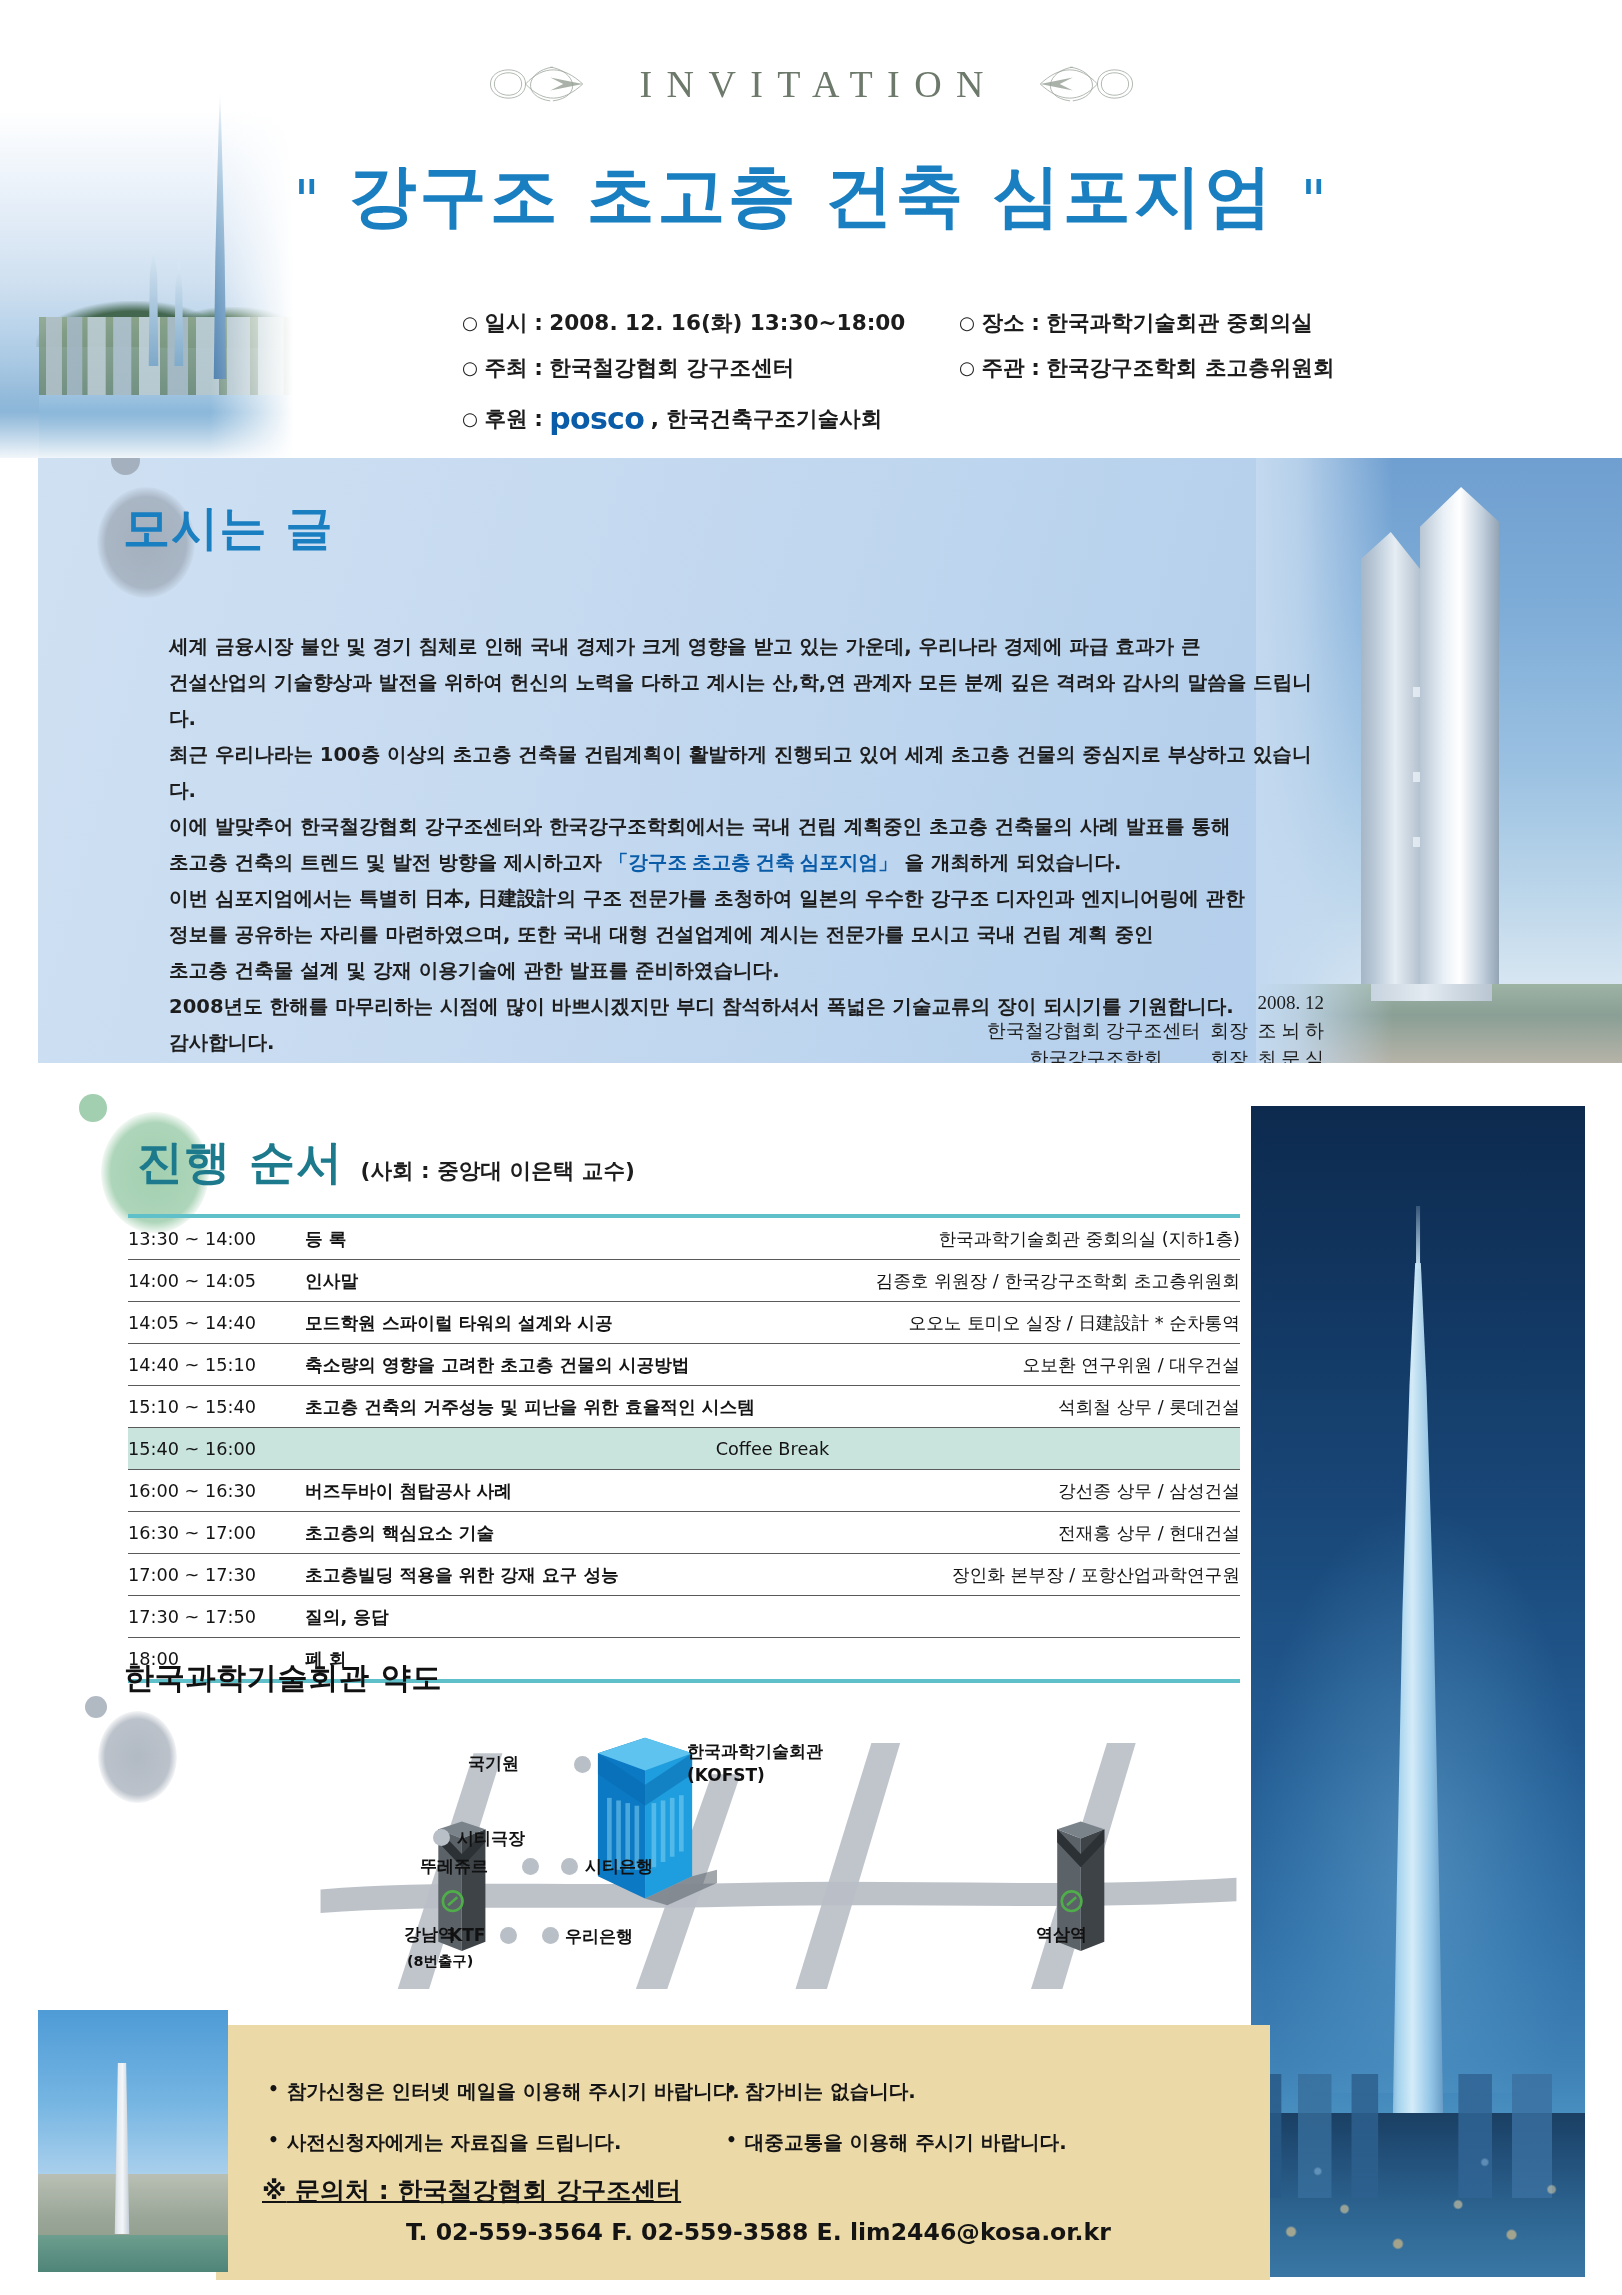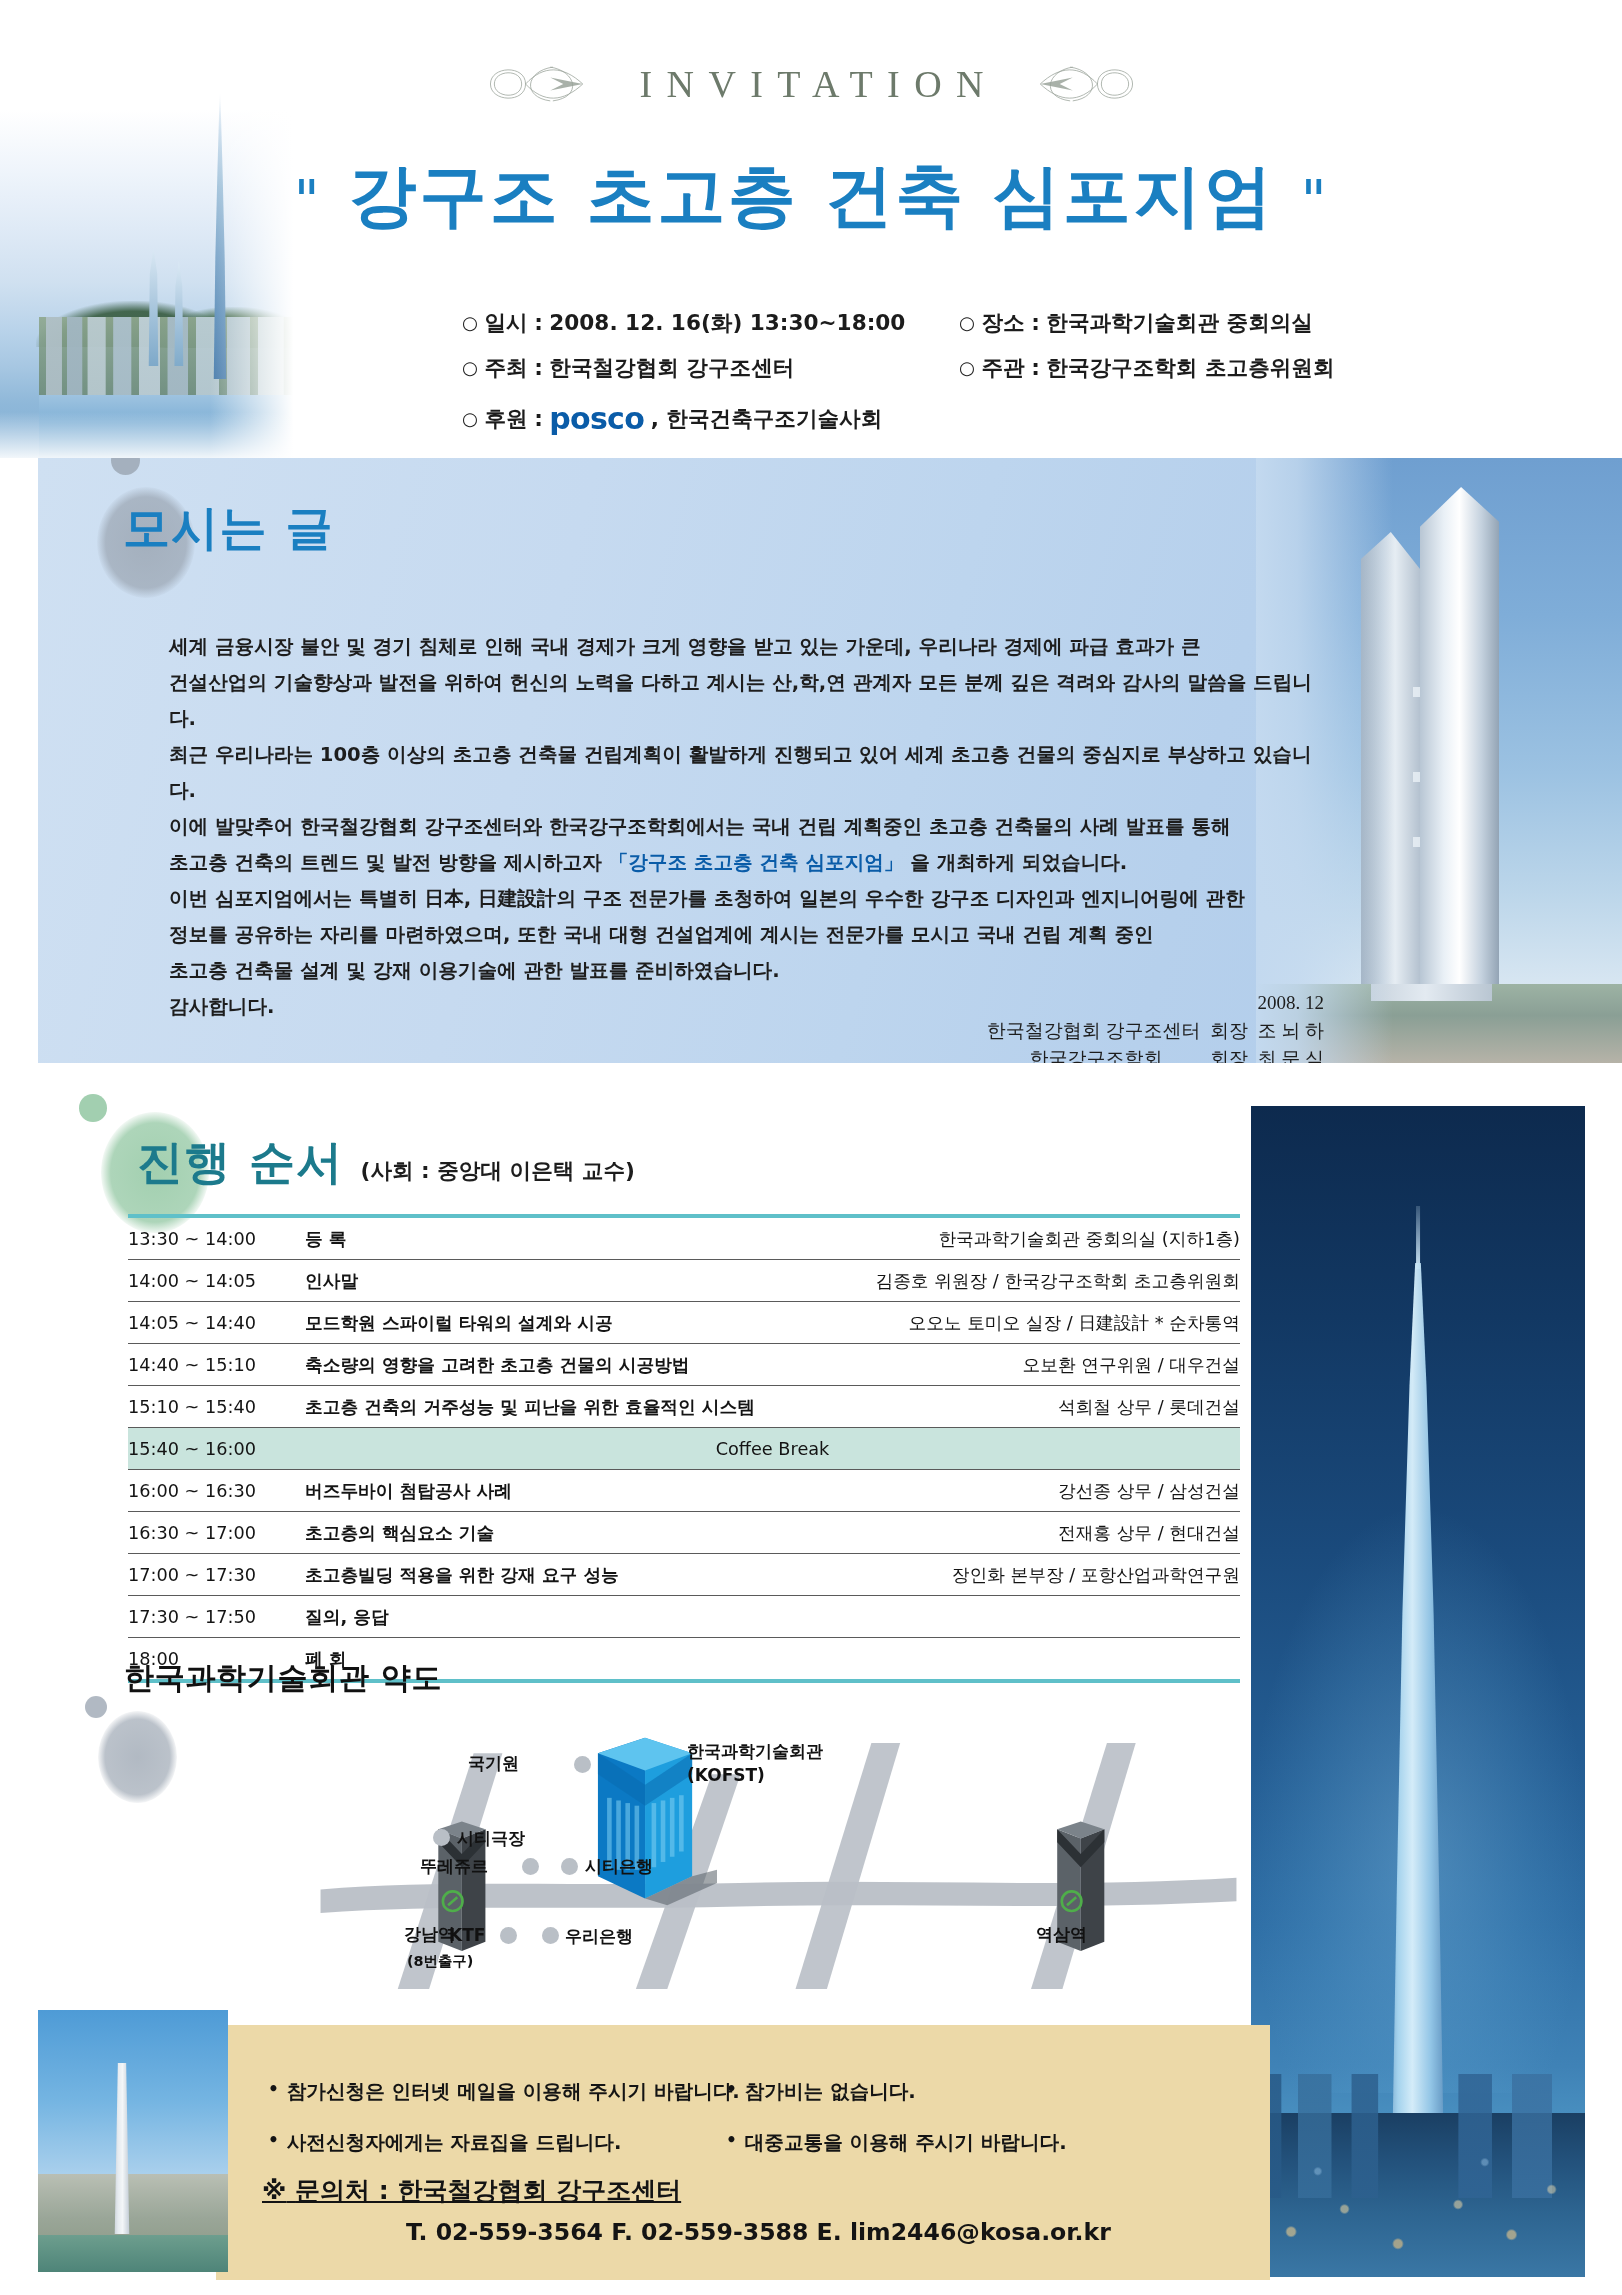--- a/index.html
+++ b/index.html
@@ -158,21 +158,21 @@
     background:radial-gradient(ellipse at 50% 50%,rgba(150,160,172,.75) 0%,rgba(150,160,172,.65) 58%,rgba(150,160,172,0) 72%);
   }
   .blob-small-gray{
     width:29px;height:29px;left:73px;top:-11.8px;
     background:rgba(150,160,172,.75);
   }
   .greet-body{
     position:absolute;left:131px;top:171px;width:1165px;
     font-size:19.6px;line-height:36px;color:#1d1d1d;font-weight:bold;
   }
-  .greet-body .hl{color:#0a5ca8;font-weight:bold;}
+  .greet-body .hl{color:#0a5ca8;font-weight:bold;font-family:Liberation Serif, serif;}
   .greet-sign{
     position:absolute;right:298px;top:531px;text-align:right;
     font-size:19px;line-height:28px;color:#1d1d1d;
     font-family:"Liberation Serif","DejaVu Serif",serif;
   }
   .greet-sign .ln{display:block;white-space:pre;}
 
   
   .prog-title-wrap{position:absolute;left:137px;top:1132px;display:flex;align-items:baseline;gap:17px;}
   .blob-green{
@@ -410,20 +410,21 @@
       <div>세계 금융시장 불안 및 경기 침체로 인해 국내 경제가 크게 영향을 받고 있는 가운데, 우리나라 경제에 파급 효과가 큰</div>
       <div>건설산업의 기술향상과 발전을 위하여 헌신의 노력을 다하고 계시는 산,학,연 관계자 모든 분께 깊은 격려와 감사의 말씀을 드립니다.</div>
       <div>최근 우리나라는 100층 이상의 초고층 건축물 건립계획이 활발하게 진행되고 있어 세계 초고층 건물의 중심지로 부상하고 있습니다.</div>
       <div>이에 발맞추어 한국철강협회 강구조센터와 한국강구조학회에서는 국내 건립 계획중인 초고층 건축물의 사례 발표를 통해</div>
       <div>
         <span>초고층 건축의 트렌드 및 발전 방향을 제시하고자 </span><span class="hl">「강구조 초고층 건축 심포지엄」</span><span> 을 개최하게 되었습니다.</span>
       </div>
       <div>이번 심포지엄에서는 특별히 日本, 日建設計의 구조 전문가를 초청하여 일본의 우수한 강구조 디자인과 엔지니어링에 관한</div>
       <div>정보를 공유하는 자리를 마련하였으며, 또한 국내 대형 건설업계에 계시는 전문가를 모시고 국내 건립 계획 중인</div>
       <div>초고층 건축물 설계 및 강재 이용기술에 관한 발표를 준비하였습니다.</div>
+      <div>2008년도 한해를 마무리하는 시점에 많이 바쁘시겠지만 부디 참석하셔서 폭넓은 기술교류의 장이 되시기를 기원합니다.</div>
       <div>감사합니다.</div>
     </div>
 
     <div class="greet-sign">
       <span class="ln">2008. 12</span>
       <span class="ln">한국철강협회 강구조센터  회장  조 뇌 하</span>
       <span class="ln">한국강구조학회          회장  최 문 식</span>
     </div>
   </div>
 

